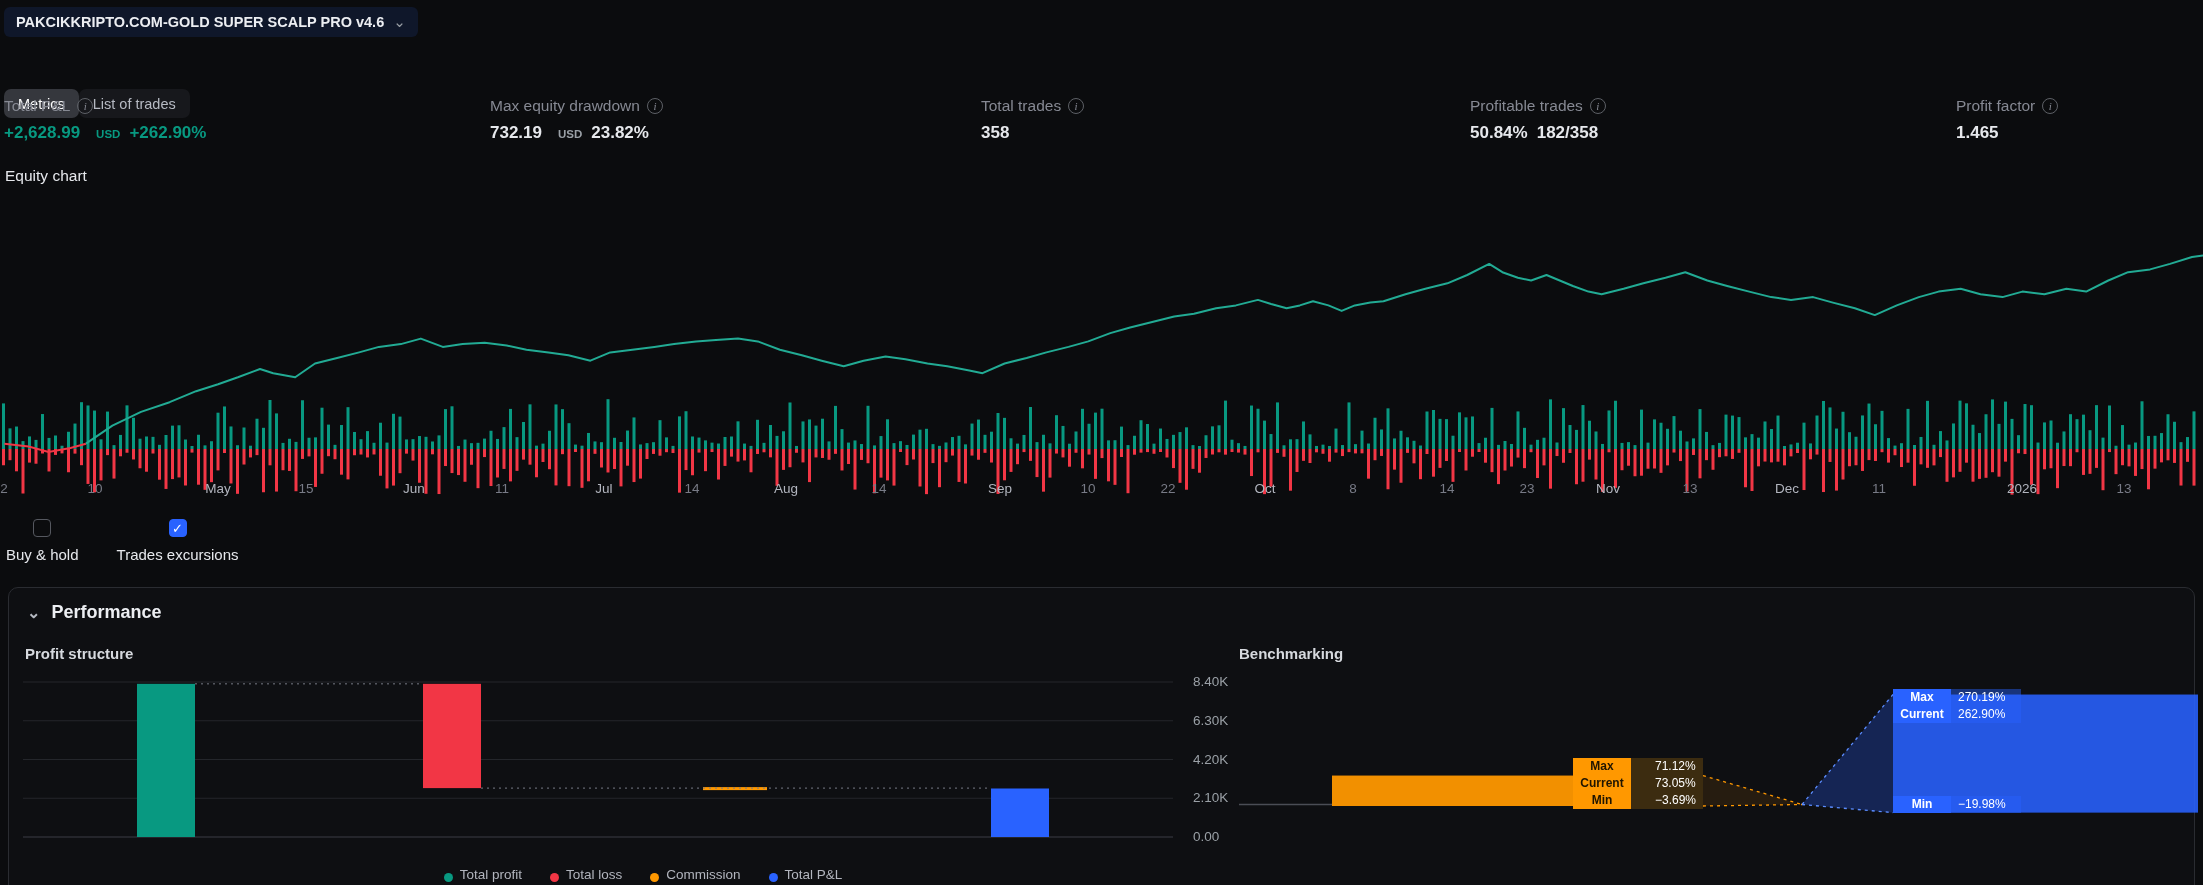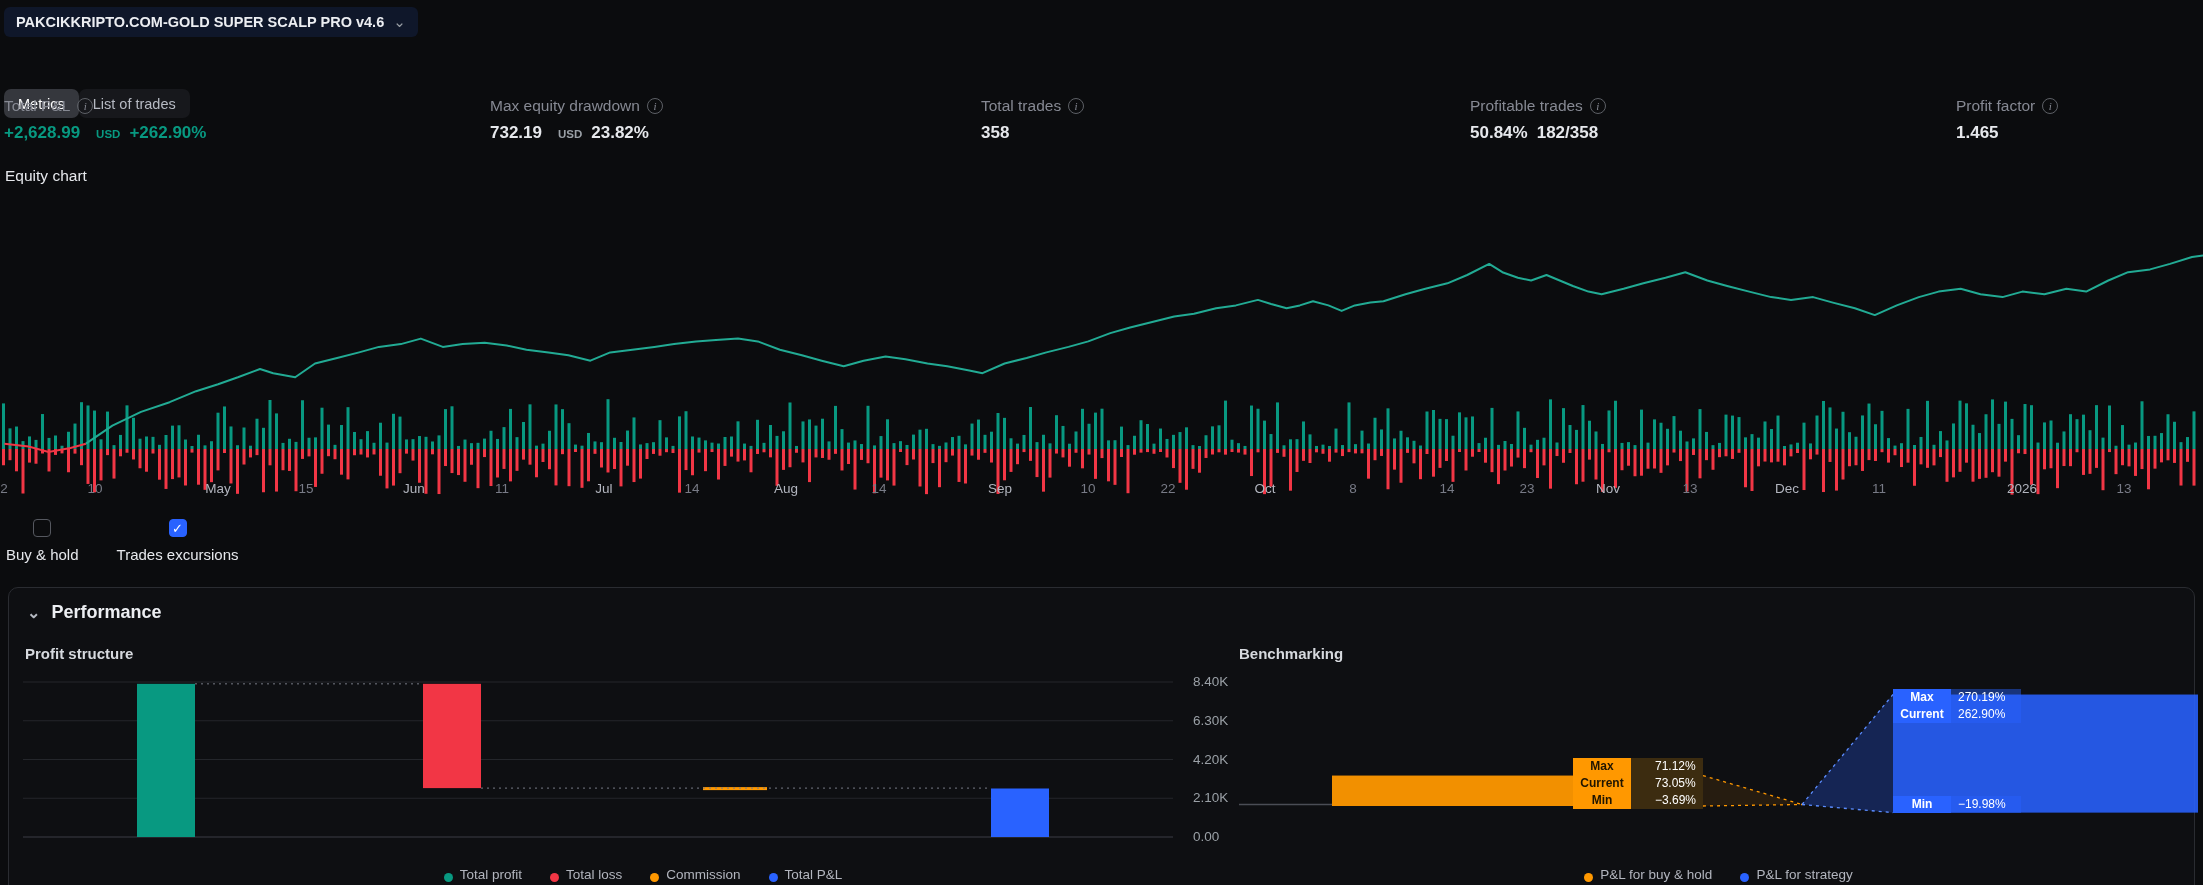--- a/index.html
+++ b/index.html
@@ -943,25 +943,15 @@
       <span class="li">
           <i class="dot" style="background-color: rgb(255, 152, 0);"></i>
           <span>Commission</span>
         </span>
       <span class="li">
           <i class="dot" style="background-color: rgb(41, 98, 255);"></i>
           <span>Total P&amp;L</span>
         </span>
     </div>
 
-    <div class="legend right">
-      <span class="li">
-          <i class="dot" style="background-color: rgb(255, 152, 0);"></i>
-          <span>P&amp;L for buy &amp; hold</span>
-        </span>
-      <span class="li">
-          <i class="dot" style="background-color: rgb(41, 98, 255);"></i>
-          <span>P&amp;L for strategy</span>
-        </span>
-    </div>
   </section>
 
 </div>
 
 </body></html>

